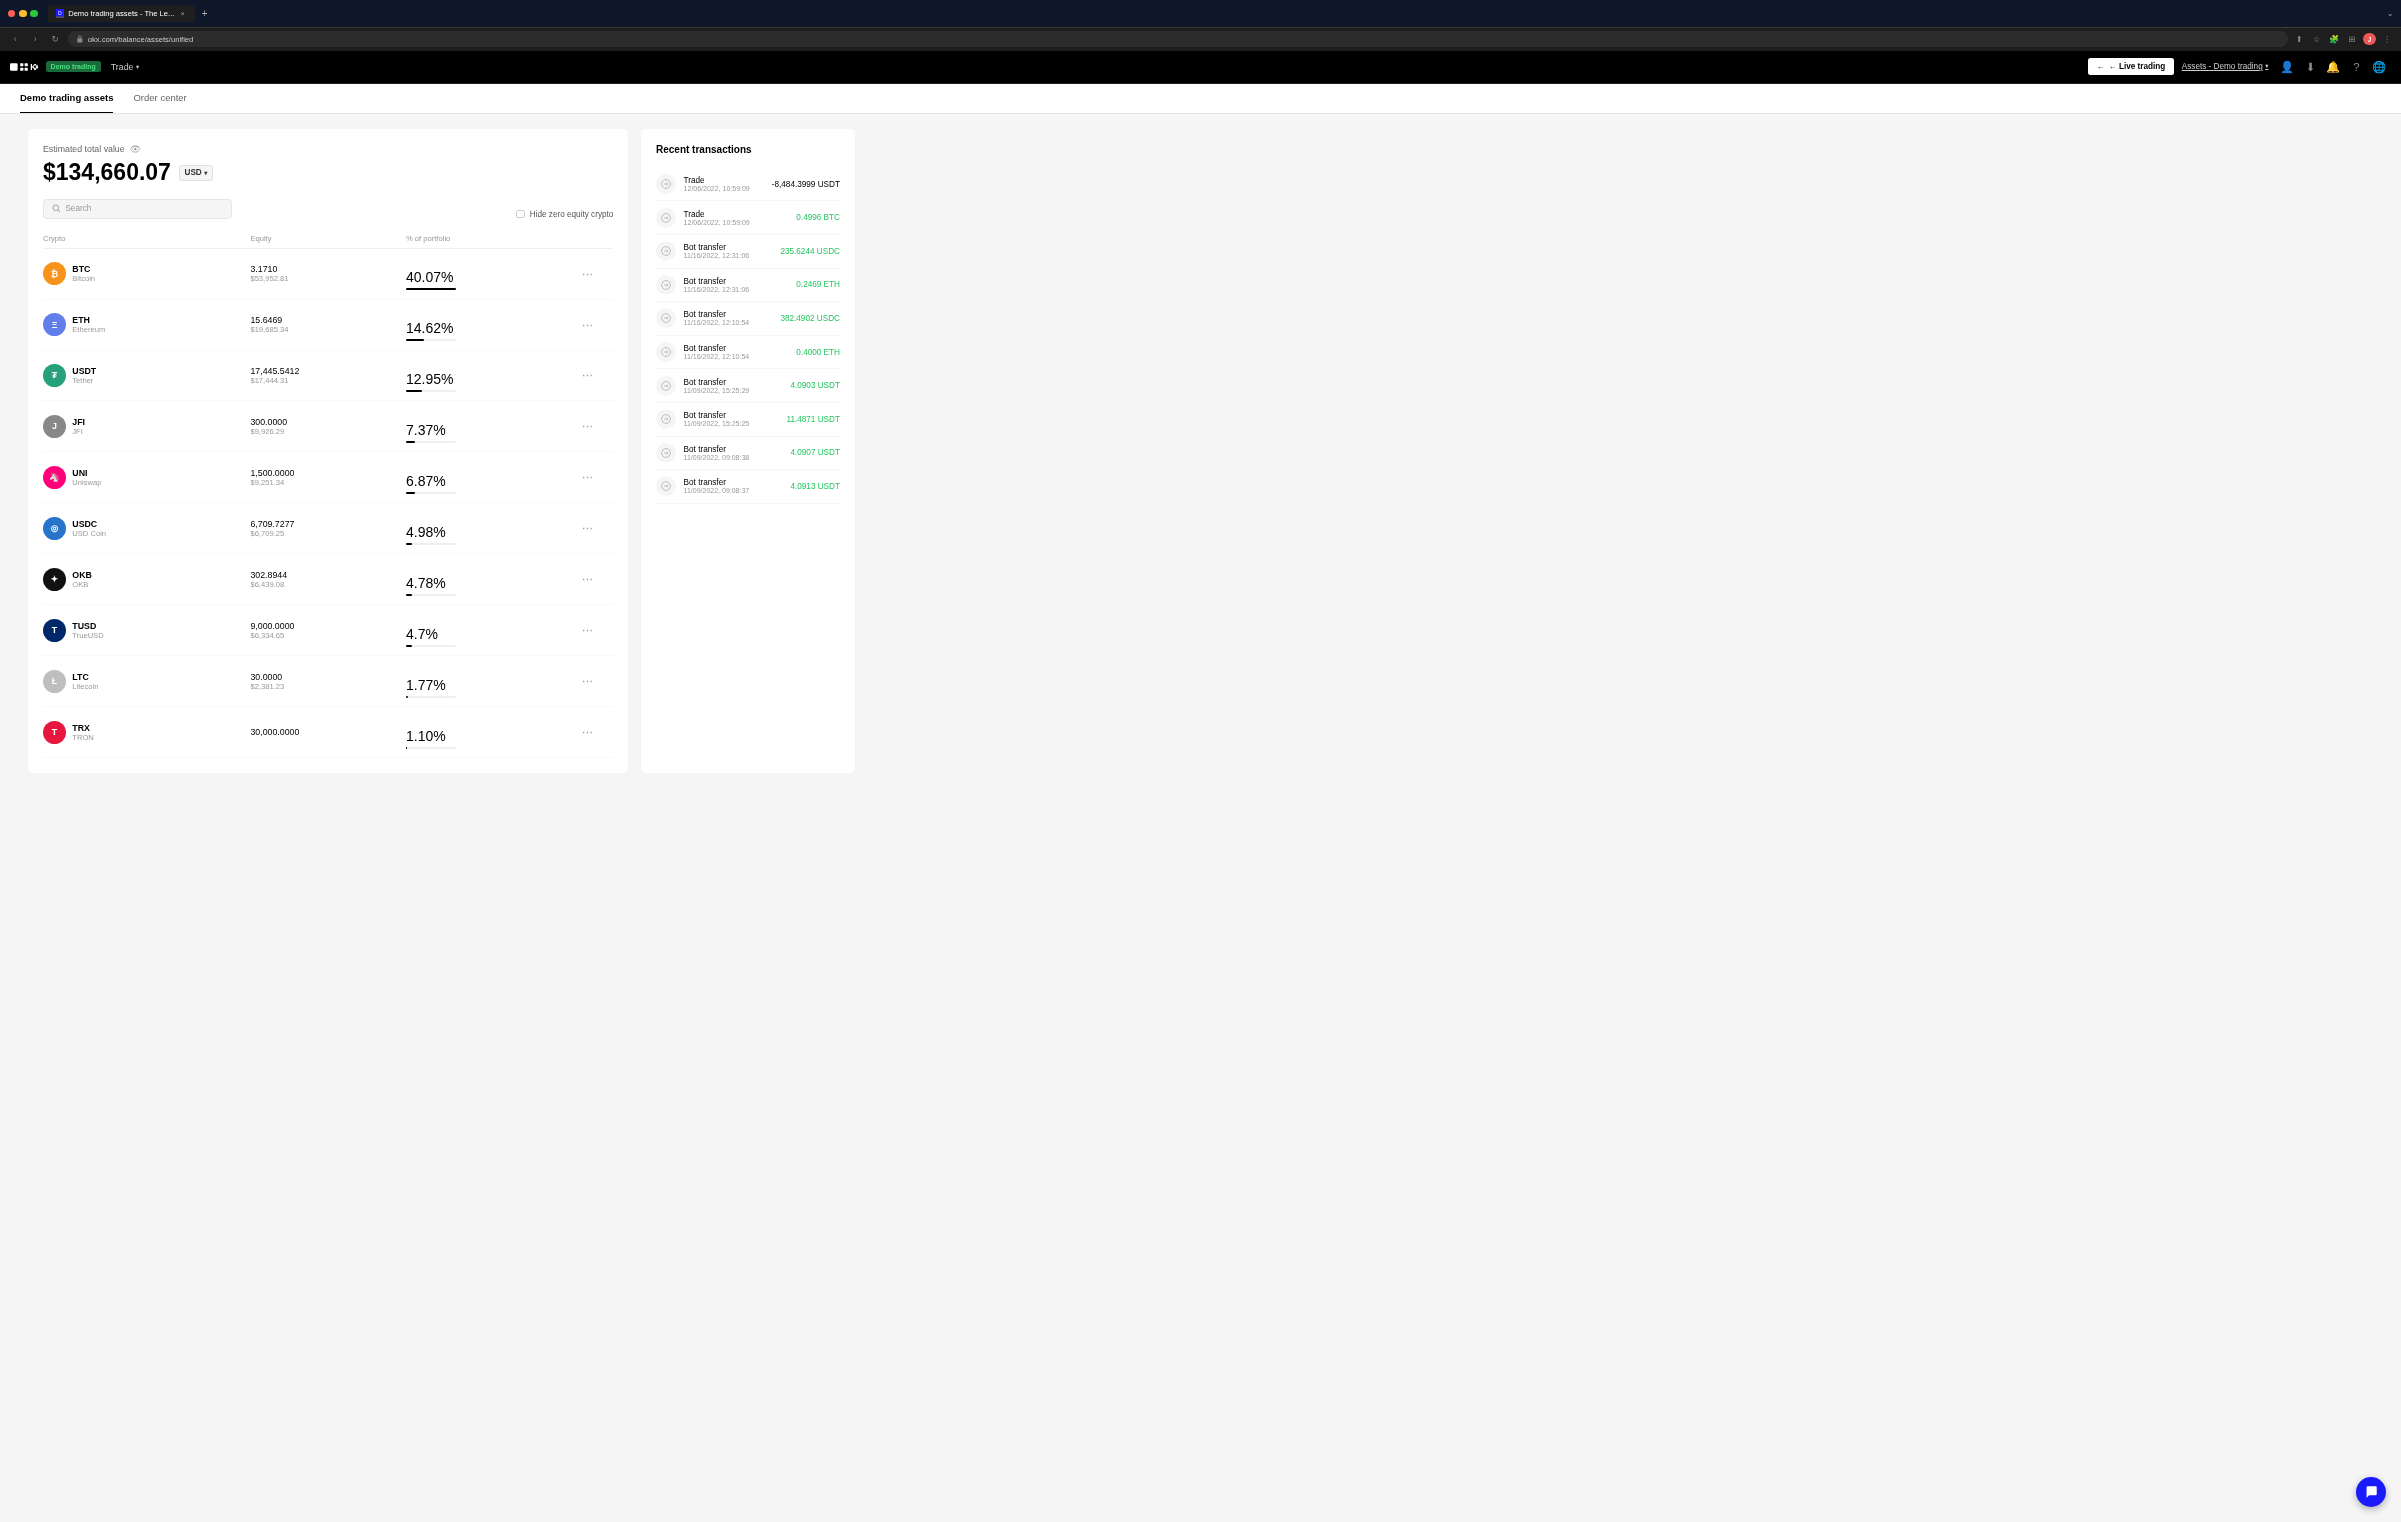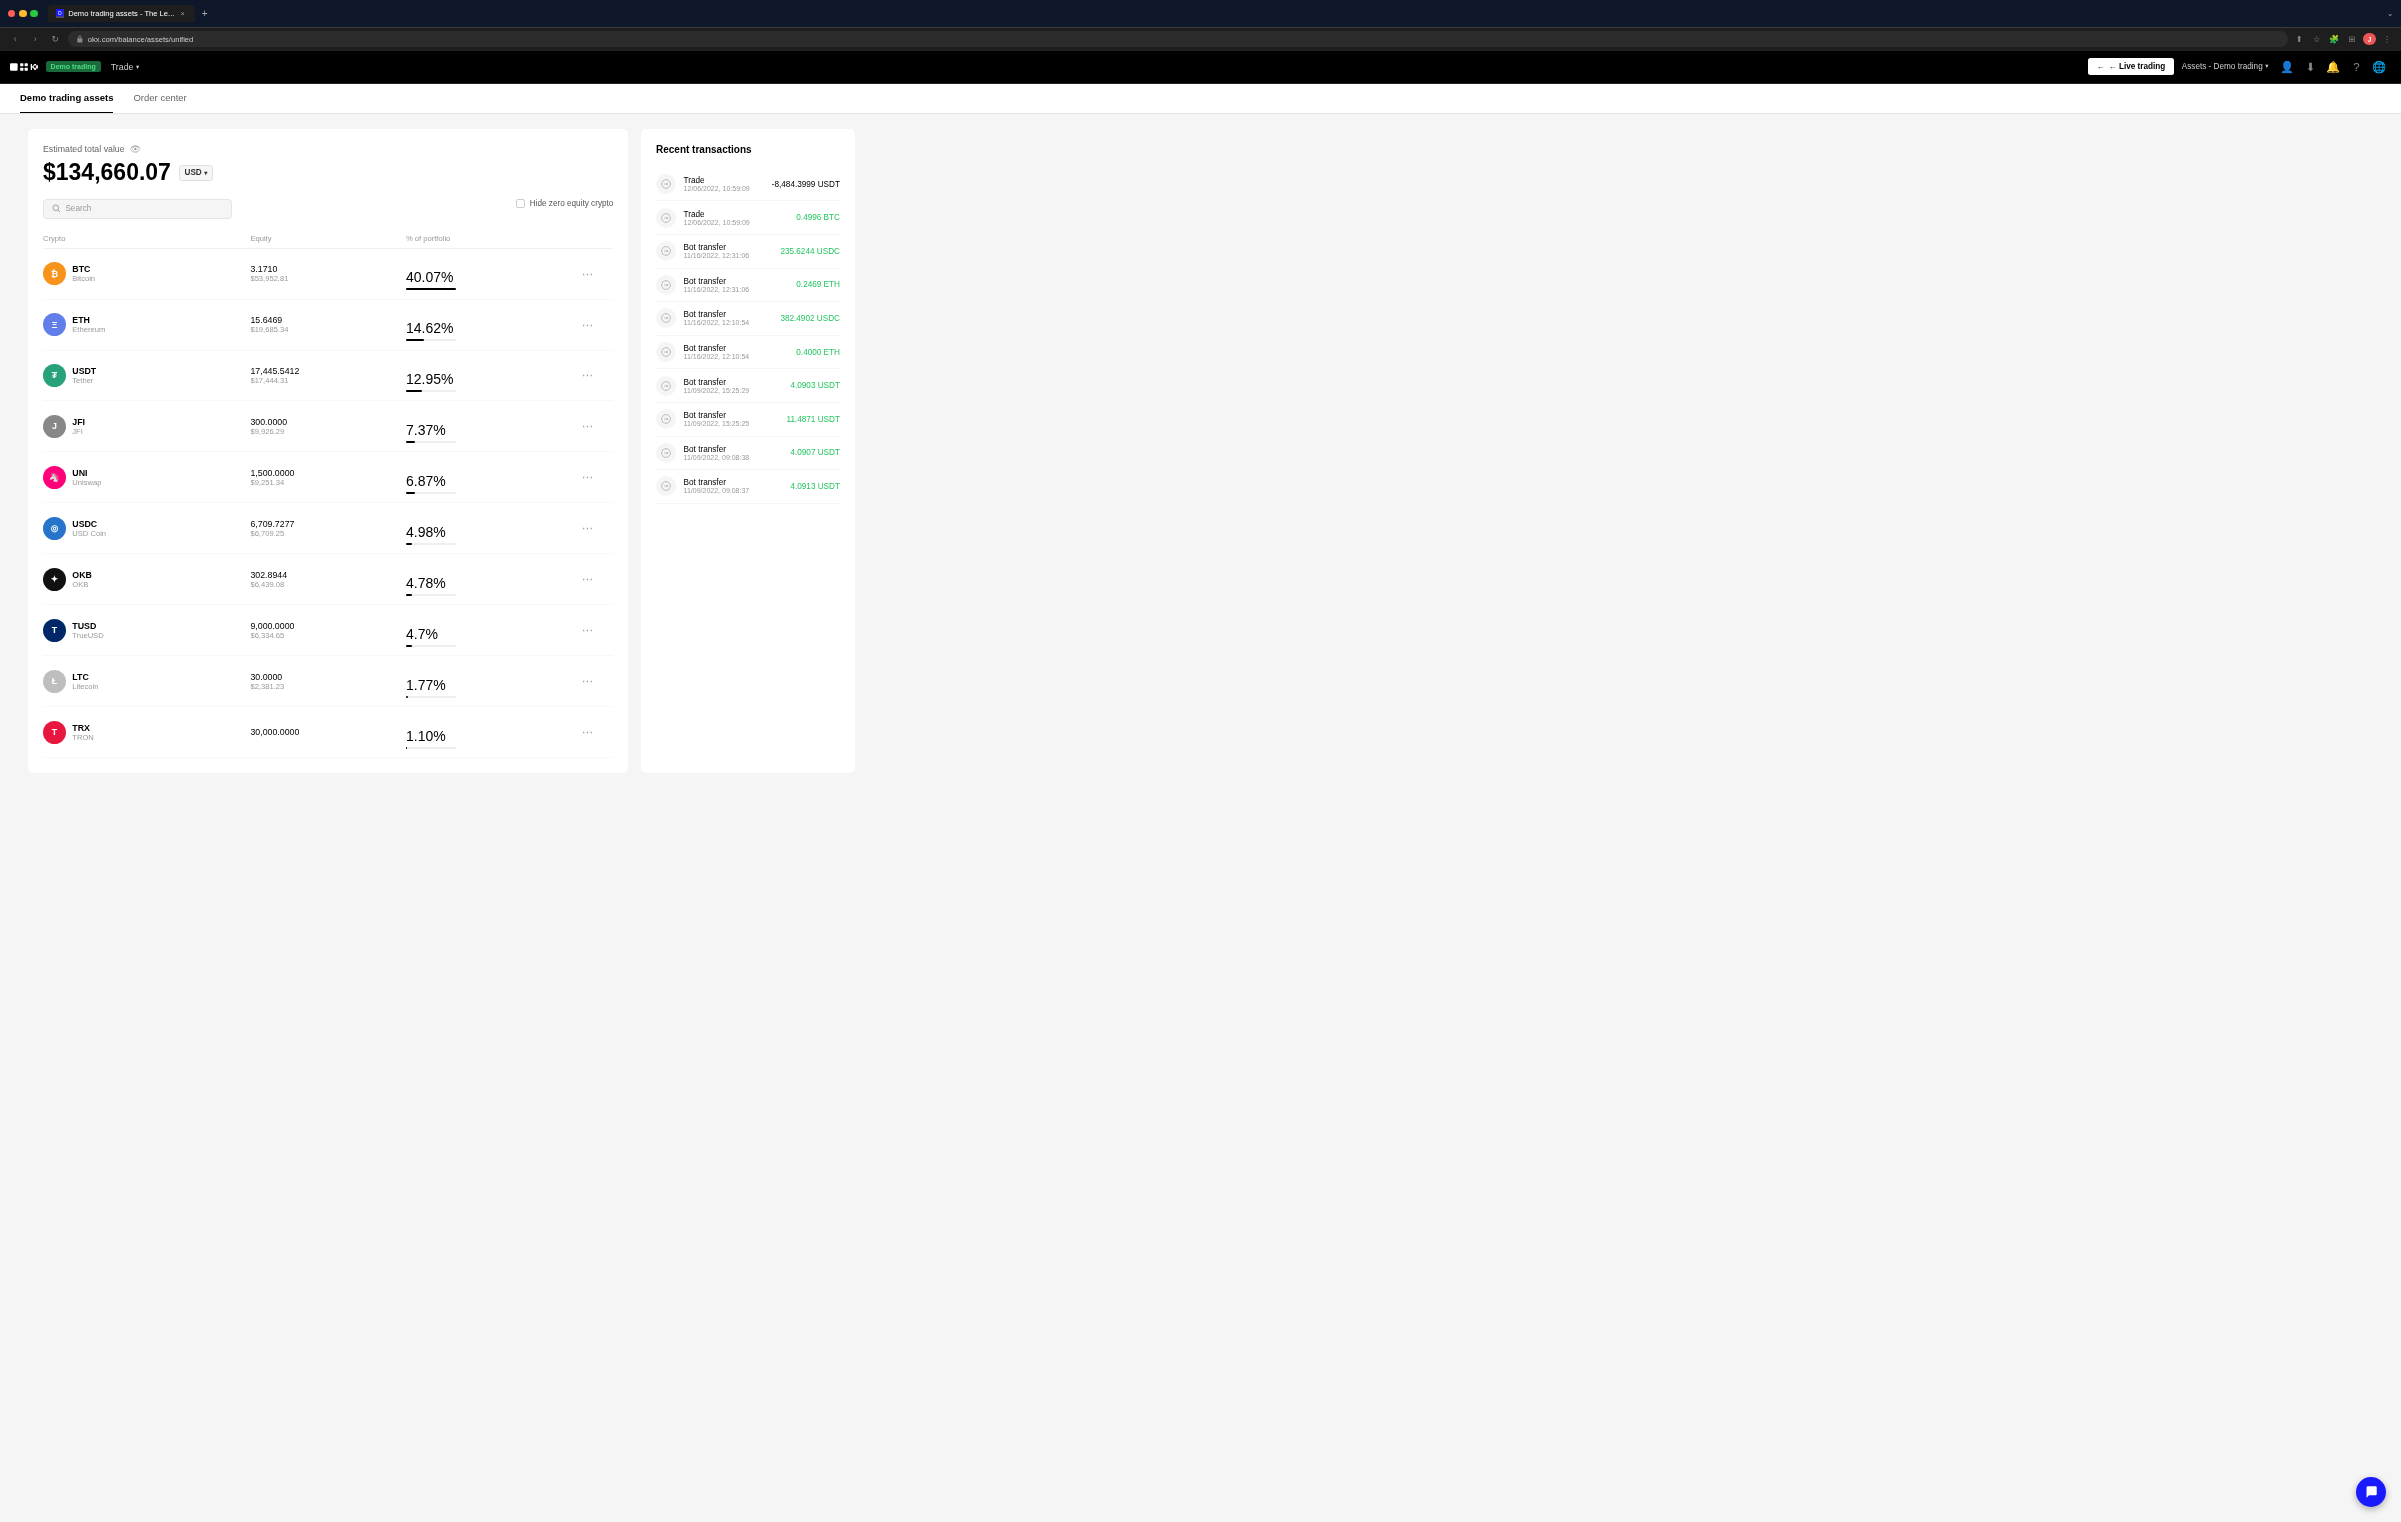--- a/index.html
+++ b/index.html
@@ -31,42 +31,42 @@
     .addr-icon { width: 12.6px; height: 12.6px; display: flex; align-items: center; justify-content: center; color: #888; font-size: 8.2px; cursor: pointer; border-radius: 50%; }
     .user-avatar { width: 12.6px; height: 12.6px; border-radius: 50%; background: #e55; display: flex; align-items: center; justify-content: center; font-size: 6.3px; color: #fff; font-weight: bold; }
 
     
     .app-navbar { background: #000; display: flex; align-items: center; padding: 0 10px; height: 33px; border-bottom: 0.6px solid #222; }
     .okx-logo { display: flex; align-items: center; margin-right: 7.6px; }
     .demo-badge { background: #1a6b3c; color: #4ade80; border-radius: 2.5px; padding: 1.9px 5px; font-size: 7px; font-weight: 600; margin-right: 2.5px; }
     .nav-item { display: flex; align-items: center; gap: 2.5px; padding: 0 7.6px; color: #ccc; font-size: 8.8px; cursor: pointer; height: 33px; }
     .nav-spacer { flex: 1; }
     .live-trading-btn { background: #fff; color: #000; border: none; border-radius: 2.5px; padding: 4.4px 8.8px; font-size: 8.2px; font-weight: 600; cursor: pointer; display: flex; align-items: center; gap: 3.8px; }
-    .assets-dropdown { display: flex; gap: 2.5px; color: #ccc; font-size: 8.2px; padding: 0 7.6px; cursor: pointer; }
+    .assets-dropdown { display: flex; gap: 2.5px; color: #ccc; font-size: 8.2px; padding: 0 7.6px; cursor: pointer; text-decoration: underline; }
     .nav-icon-btn { width: 23px; height: 23px; display: flex; align-items: center; justify-content: center; color: #888; font-size: 11.4px; cursor: pointer; border-radius: 50%; }
 
     
     .page-content { background: #f5f5f5; min-height: calc(100vh - 82px); }
     .page-tabs { background: #fff; border-bottom: 0.6px solid #e5e5e5; padding: 0 20px; display: flex; gap: 0; }
     .page-tab { padding: 8.8px 0; margin-right: 20px; font-size: 9.5px; color: #666; cursor: pointer; border-bottom: 1.3px solid transparent; }
     .page-tab.active { color: #000; font-weight: 600; border-bottom: 1.3px solid #000; }
 
     
     .main-layout { display: flex; gap: 12.6px; padding: 15px 28px; max-width: 883px; }
     .left-panel { flex: 1; background: #fff; border-radius: 5px; padding: 15px; }
     .right-panel { width: 214px; background: #fff; border-radius: 5px; padding: 15px; }
 
     
     .estimated-label { display: flex; align-items: center; gap: 5px; color: #666; font-size: 8.8px; }
     .eye-icon { cursor: pointer; color: #999; font-size: 8.8px; }
     .total-value { font-size: 23px; font-weight: 700; color: #000; margin: 5px 0; display: flex; align-items: center; gap: 7.6px; }
     .currency-select { background: #f5f5f5; border: 0.6px solid #e0e0e0; border-radius: 2.5px; padding: 2.5px 5px; font-size: 8.2px; color: #333; cursor: pointer; display: flex; align-items: center; gap: 2.5px; }
 
     
-    .search-filter-row { display: flex; align-items: flex-start; gap: 12px; margin: 12.6px 0 10px; }
+    .search-filter-row { display: flex; align-items: flex-end; gap: 12px; margin: 12.6px 0 10px; }
     .search-box { display: flex; align-items: center; gap: 5px; background: #f5f5f5; border: 0.6px solid #e5e5e5; border-radius: 3.8px; padding: 4.4px 7.6px; flex: 1; max-width: 189px; }
     .search-input { background: none; border: none; outline: none; font-size: 8.2px; color: #333; flex: 1; }
     .search-input::placeholder { color: #999; }
     .hide-zero-check { display: flex; align-items: center; gap: 5px; color: #555; font-size: 8.2px; margin-left: auto; cursor: pointer; }
     .checkbox { width: 8.8px; height: 8.8px; border: 0.6px solid #ccc; border-radius: 1.9px; }
 
     
     .table-header { display: grid; grid-template-columns: 2fr 1.5fr 1.5fr 0.5fr; padding: 5px 0; border-bottom: 0.6px solid #f0f0f0; color: #999; font-size: 7.6px; }
     .table-row { display: grid; grid-template-columns: 2fr 1.5fr 1.5fr 0.5fr; padding: 8.8px 0; border-bottom: 0.6px solid #f8f8f8; align-items: center; }
     .crypto-info { display: flex; align-items: center; gap: 6.3px; }

